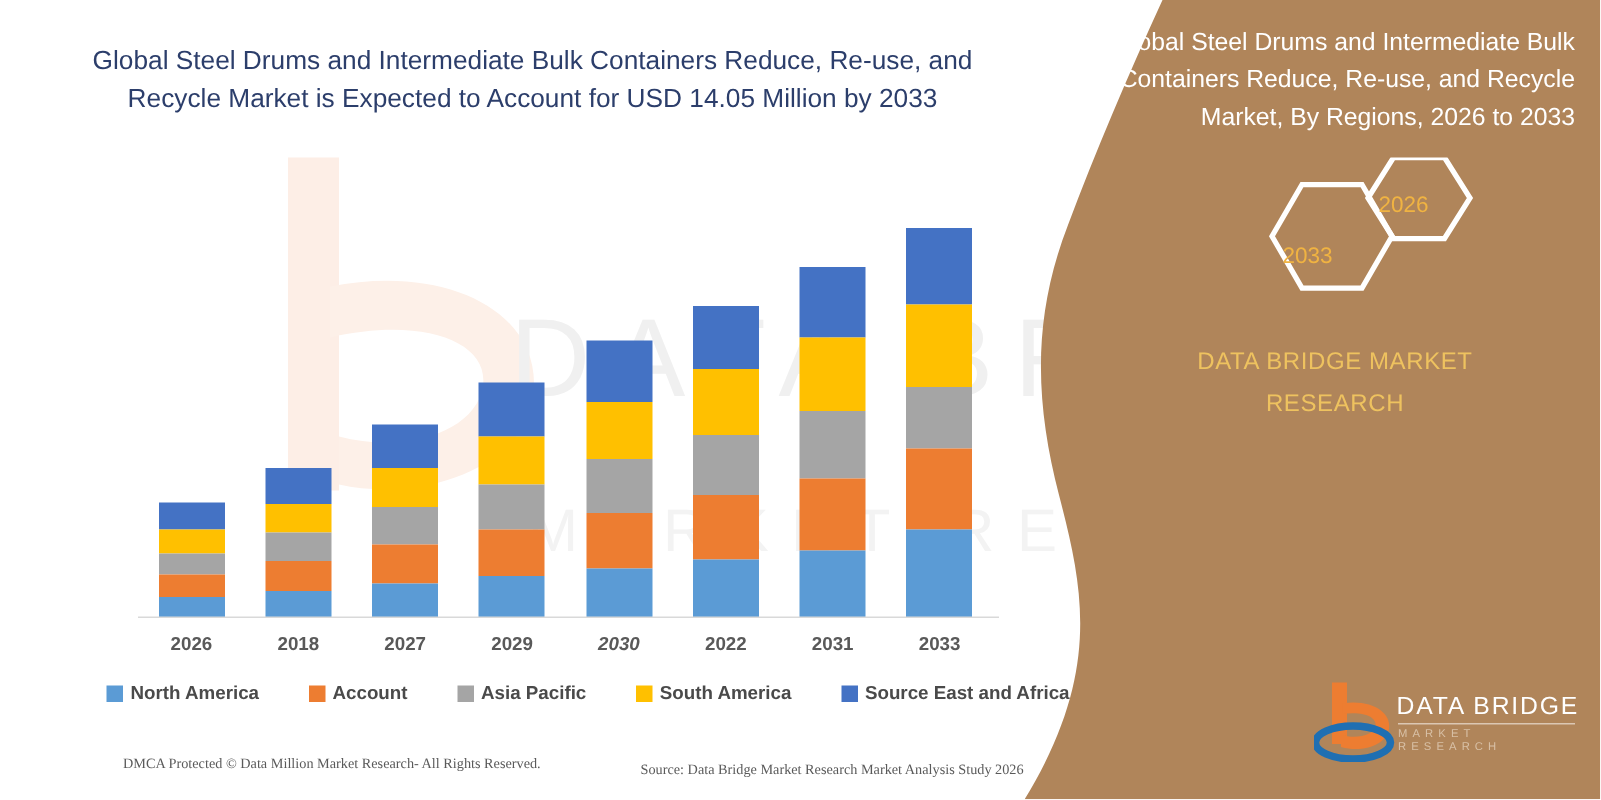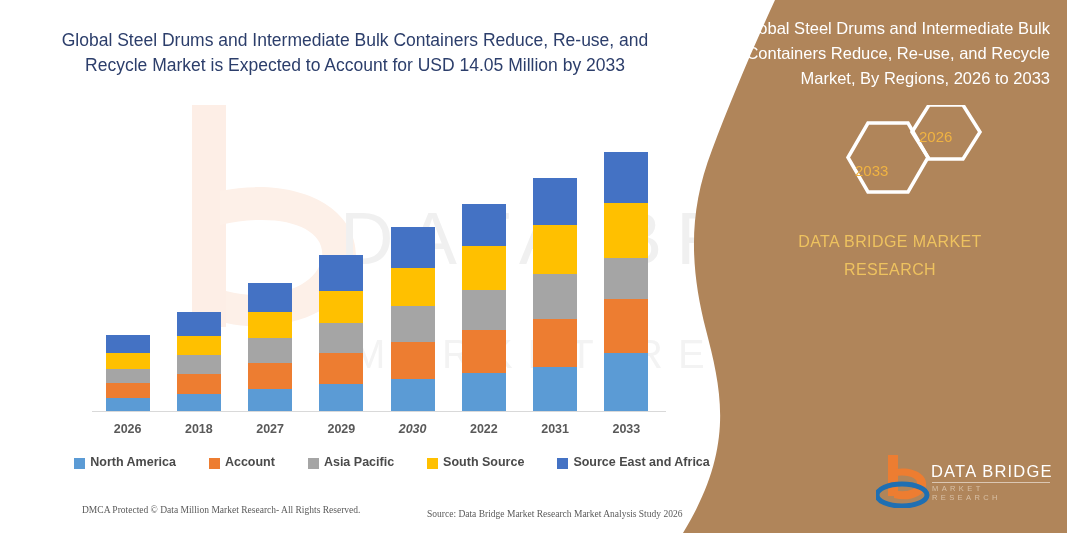--- a/index.html
+++ b/index.html
@@ -115,21 +115,21 @@
   #legend {
     position:absolute;
     left:92px; top:455px;
     width:580px;
     display:flex;
     align-items:center;
     justify-content:center;
     gap:13px;
     z-index:3;
   }
-  .legend-item { display:flex; align-items:flex-end; gap:5px;padding-left:20px; }
+  .legend-item { display:flex; align-items:center; gap:5px;padding-left:20px; }
   .legend-swatch { width:11px; height:11px; display:block; }
   .legend-label {
     font-size:12.5px;
     font-weight:bold;
     color:#4a4a4a;
     font-family:"Liberation Sans", sans-serif;
     white-space:nowrap;
   }
 
   #footer {
@@ -322,21 +322,21 @@
         <div class="legend-item">
           <span class="legend-swatch" style="background: rgb(237, 125, 49);"></span>
           <span class="legend-label">Account</span>
         </div>
         <div class="legend-item">
           <span class="legend-swatch" style="background: rgb(165, 165, 165);"></span>
           <span class="legend-label">Asia Pacific</span>
         </div>
         <div class="legend-item">
           <span class="legend-swatch" style="background: rgb(255, 192, 0);"></span>
-          <span class="legend-label">South Source</span>
+          <span class="legend-label">South America</span>
         </div>
         <div class="legend-item">
           <span class="legend-swatch" style="background: rgb(68, 114, 196);"></span>
           <span class="legend-label">Source East and Africa</span>
         </div>
       </div>
 
     <div id="footer">
       <div id="footer-dmca">DMCA Protected © Data Million Market Research-  All Rights Reserved.</div>
       <div id="footer-source">Source: Data Bridge Market Research  Market Analysis Study 2026</div>

